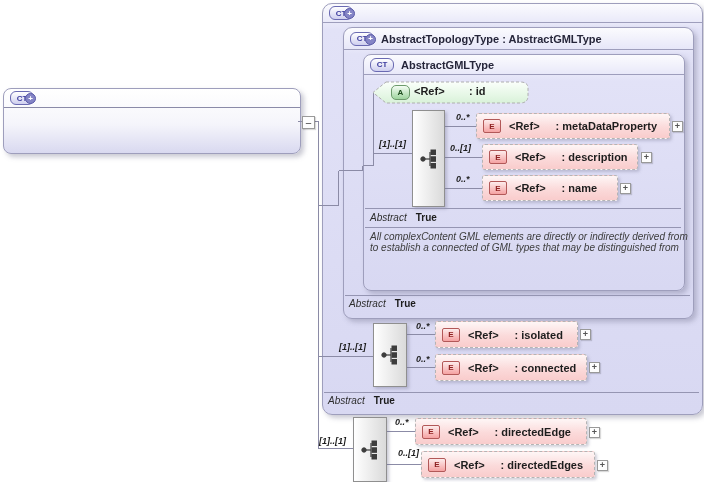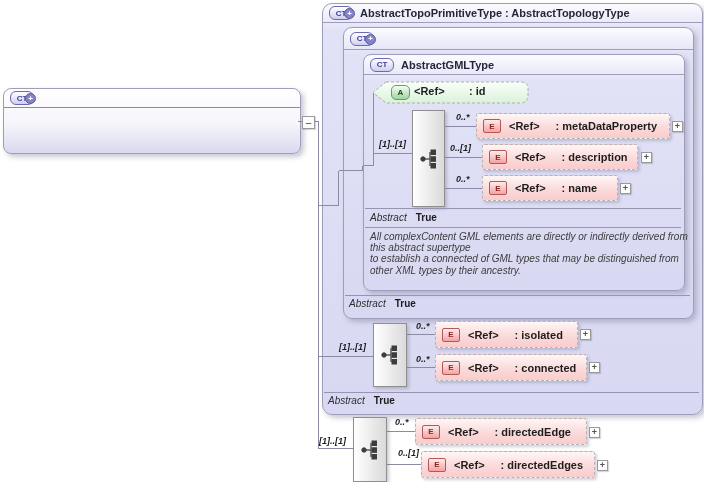--- a/index.html
+++ b/index.html
@@ -71,30 +71,30 @@
 <body>
 
 <div id="canvas">
 
   <div class="ct-box" style="left:322px;top:3px;width:379px;height:410px;border-radius:10px;">
     <div class="ct-header" style="height:18px;">
       <span class="ct-icon">
         <span>CT</span>
         <span class="ct-plus">+</span>
       </span>
-      <span class="title">AbstractTopoPrimitiveType : AbstractTopologyType</span>
     </div>
   </div>
 
   <div class="ct-box" style="left:343px;top:27px;width:349px;height:290px;border-radius:9px;">
     <div class="ct-header" style="height:21px;">
       <span class="ct-icon">
         <span>CT</span>
         <span class="ct-plus">+</span>
       </span>
+      <span class="title">AbstractTopologyType : AbstractGMLType</span>
     </div>
   </div>
 
   <div class="ct-box" style="left:363px;top:54px;width:320px;height:235px;border-radius:8px;">
     <div class="ct-header" style="height:19px;">
       <span class="ct-icon">
         <span>CT</span>
       </span>
       <span class="title">AbstractGMLType</span>
     </div>
@@ -249,23 +249,21 @@
   <div class="plusbox" style="left:597px;top:460px;">+</div>
 
   <div class="sep" style="left:365px;top:208px;width:316px;"></div>
   <div class="abs-row" style="left:370px;top:212px;">
     <span class="abs-label">Abstract</span>
     <span class="abs-value">True</span>
   </div>
   <div class="sep" style="left:365px;top:227px;width:316px;"></div>
   <div class="annotation" style="left:370px;top:231px;">
     <div>All complexContent GML elements are directly or indirectly derived from</div>
-    <div>this abstract supertype</div>
     <div>to establish a connected of GML types that may be distinguished from</div>
-    <div>other XML types by their ancestry.</div>
   </div>
 
   <div class="sep" style="left:345px;top:295px;width:345px;"></div>
   <div class="abs-row" style="left:349px;top:298px;">
     <span class="abs-label">Abstract</span>
     <span class="abs-value">True</span>
   </div>
 
   <div class="sep" style="left:324px;top:392px;width:375px;"></div>
   <div class="abs-row" style="left:328px;top:395px;">

